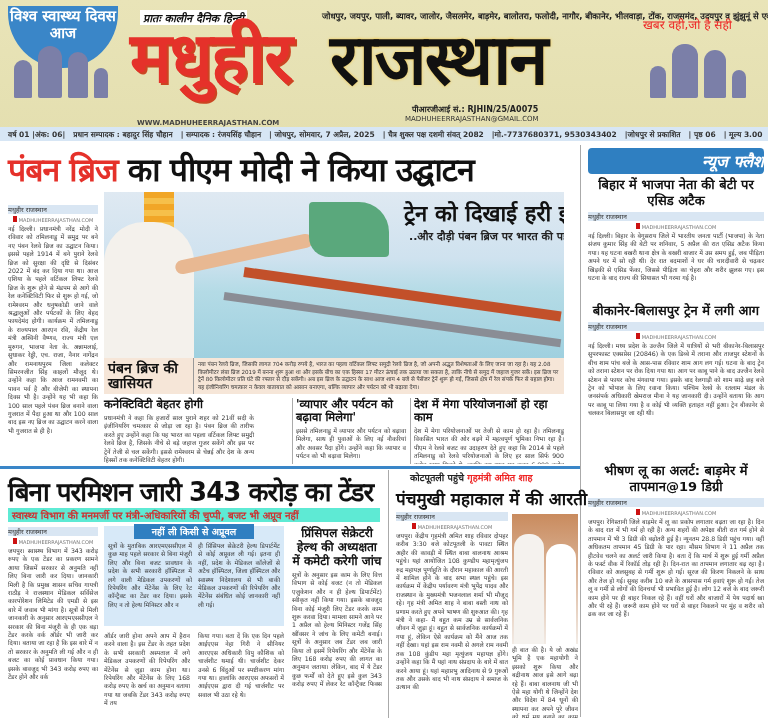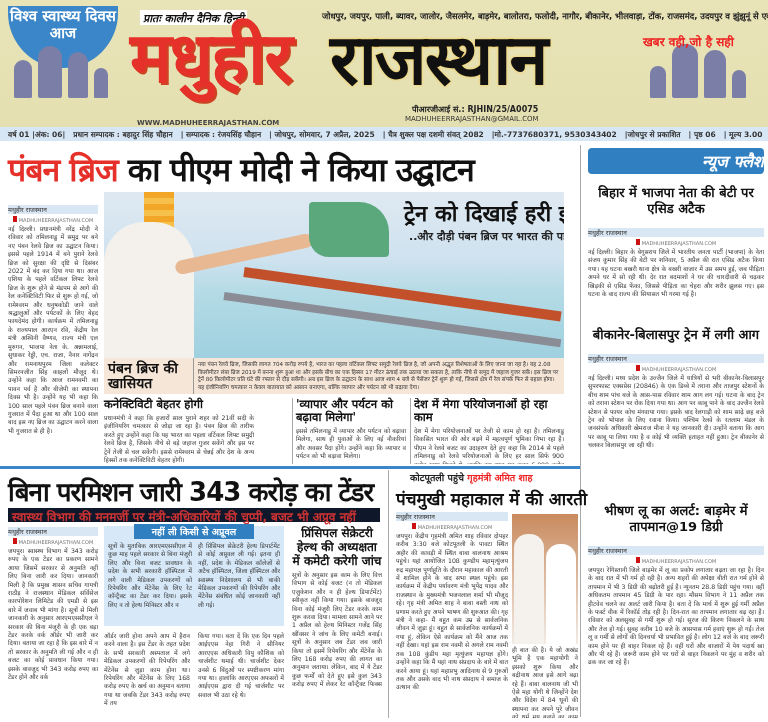--- a/index.html
+++ b/index.html
@@ -3,21 +3,21 @@
 <meta charset="utf-8">
 <style>
 *{box-sizing:border-box;margin:0;padding:0}
 body{width:768px;height:722px;overflow:hidden;background:#fff;font-family:"DejaVu Sans",sans-serif;color:#222;position:relative}
 .masthead{position:absolute;left:0;top:0;width:768px;height:134px;background:linear-gradient(180deg,#e9e4b8 0%,#e4dfb0 100%)}
 .hday{position:absolute;left:8px;top:6px;width:110px;height:62px;background:#3a86c8;border-radius:0 0 55px 55px;color:#fff;text-align:center;font-weight:bold;font-size:15px;line-height:17px;padding-top:2px}
 .tagline-top{position:absolute;left:140px;top:10px;font-size:11px;font-weight:bold;font-style:italic;color:#111;background:#fff;padding:0 3px}
 .cities{position:absolute;left:322px;top:10px;font-size:8.4px;color:#222;font-weight:bold;white-space:nowrap}
 .logo1{position:absolute;left:130px;top:18px;font-size:70px;font-weight:bold;color:#e5312a;letter-spacing:-2px;line-height:80px;text-shadow:2px 2px 0 #c42;}
 .logo2{position:absolute;left:330px;top:20px;font-size:70px;font-weight:bold;color:#111;letter-spacing:-2px;line-height:80px;text-shadow:0 0 3px #f5c542}
-.slogan{position:absolute;left:643px;top:33px;font-size:12px;font-weight:bold;color:#e22}
+.slogan{position:absolute;left:643px;top:16px;font-size:12px;font-weight:normal;color:#e22}
 .family{position:absolute;bottom:36px;height:55px;display:flex;align-items:flex-end;gap:6px}
 .family .p{background:#7b7fa8;border-radius:12px 12px 2px 2px}
 .regno{position:absolute;left:412px;top:103px;font-size:8px;font-weight:bold;color:#222}
 .email{position:absolute;left:405px;top:115px;font-size:7px;color:#333}
 .website{position:absolute;left:137px;top:119px;font-size:7px;color:#444;font-weight:bold}
 .infobar{position:absolute;left:0;top:127px;width:768px;height:14px;background:#d7e6f5;font-size:7.5px;font-weight:bold;color:#333;display:flex;align-items:center;padding-left:8px;white-space:nowrap;gap:8px}
 .headline{position:absolute;left:8px;top:147px;font-size:32px;font-weight:bold;white-space:nowrap;letter-spacing:-1px}
 .headline .red{color:#e5312a}
 .headline .blk{color:#111}
 .byline{font-size:6.5px;color:#333;background:#d9e6f3;margin:2px 0}
@@ -36,23 +36,23 @@
 .photo-sub{position:absolute;left:305px;top:36px;font-size:11px;font-weight:bold;color:#222;white-space:nowrap}
 .feature{position:absolute;left:104px;top:358px;width:460px;height:36px;background:#f6e6d8;display:flex}
 .feature-title{width:90px;font-size:14px;font-weight:bold;color:#111;line-height:15px;padding:3px 4px;border-right:1px solid #999}
 .feature-text{flex:1;font-size:5.6px;line-height:7.6px;padding:3px 4px;color:#333}
 .subcol{position:absolute;top:398px}
 .subcol h3{font-size:11.5px;font-weight:bold;color:#111;text-align:left;line-height:13px;margin-bottom:3px}
 .divider-v{position:absolute;width:1px;background:#aaa}
 .hr-blue{position:absolute;left:0;width:768px;height:3px;background:#3a86c8}
 .rightcol{position:absolute;left:588px;top:148px;width:176px}
 .newsflash{background:#2f7fc1;color:#fff;font-size:16px;font-weight:bold;text-align:right;border-radius:4px;padding:2px 0;font-style:italic}
-.rc-head{font-size:13px;font-weight:bold;color:#111;text-align:center;line-height:16px;margin:11px 0}
+.rc-head{font-size:13px;font-weight:bold;color:#111;text-align:center;line-height:16px;margin:3px 0}
 .sec2-title{position:absolute;left:8px;top:473px;font-size:26px;font-weight:bold;color:#111;white-space:nowrap;letter-spacing:-1px}
-.sec2-sub{position:absolute;left:8px;top:508px;width:372px;height:14px;background:#0f172a;font-size:12px;color:#c33;font-weight:bold;padding-left:4px;white-space:nowrap}
+.sec2-sub{position:absolute;left:8px;top:508px;width:372px;height:14px;background:#5eead4;font-size:10px;color:#c33;font-weight:bold;padding-left:4px;white-space:nowrap}
 .sec2-left{position:absolute;left:8px;top:525px;width:90px}
 .approval{position:absolute;left:104px;top:526px;width:180px;height:100px;background:#d7e9f8}
 .approval-tag{position:absolute;left:30px;top:-2px;width:120px;background:#2f7fc1;color:#fff;font-size:9.5px;font-weight:bold;text-align:center;padding:1px 0}
 .kotput{position:absolute;left:410px;top:471px;font-size:9.5px;font-weight:bold;white-space:nowrap}
 .kotput .red{color:#e22}
 .panch{position:absolute;left:396px;top:487px;font-size:17px;font-weight:bold;color:#111;white-space:nowrap}
 .photo2{position:absolute;left:512px;top:514px;width:66px;height:130px;background:linear-gradient(180deg,#c98b5e,#f2ebe5);overflow:hidden}
 .photo2 .p1{position:absolute;left:2px;top:20px;width:30px;height:110px;background:#f5f2ee;border-radius:14px 14px 0 0}
 .photo2 .p2{position:absolute;left:34px;top:30px;width:30px;height:100px;background:#fff;border-radius:14px 14px 0 0}
 </style>

